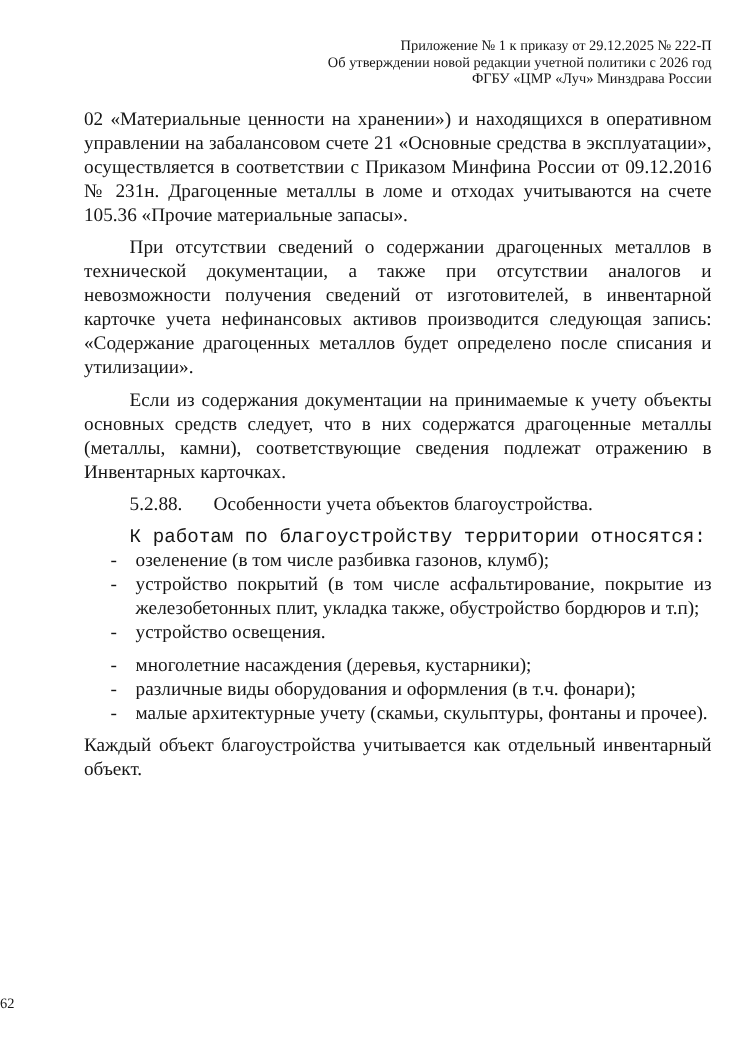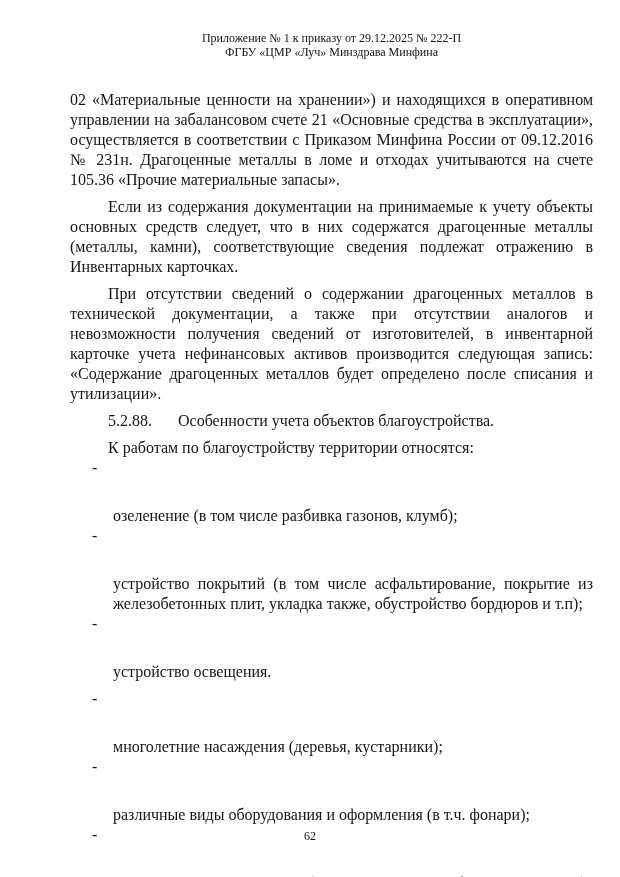--- a/index.html
+++ b/index.html
@@ -11,59 +11,60 @@
     overflow: hidden;
   }
   .page {
     position: relative;
     width: 620px; height: 877px;
     background: #ffffff;
   }
   .doc-header {
     position: absolute;
     top: 32px; left: 70px; right: 27px;
-    text-align: center;
+    text-align: right;
     font-size: 12px;
     line-height: 13.6px;
   }
   .doc-content {
     position: absolute;
     top: 90px; left: 70px; right: 27px;
     font-size: 16px;
     line-height: 20px;
     text-align: justify;
   }
   p.para { margin: 0 0 7px 0; }
   p.para.indent { text-indent: 38px; }
-  p.para.list-intro { margin-bottom: 0; }
+  p.para.list-intro { margin-bottom: 0; font-family: Liberation Mono, monospace; }
   .clause-num { white-space: nowrap; }
   .num-gap { display: inline-block; width: 26px; }
   .dash-list { margin: 0 0 7px 22px; }
   .dash-item { display: flex; }
   .dash-bullet { flex: none; width: 21px; }
-  .dash-text { flex: 1; text-align: justify; margin-top: 48px; }
+  .dash-text { flex: 1; text-align: justify; }
   .doc-footer {
     position: absolute;
     bottom: 33px; left: 0; width: 100%;
-    text-align: center;
+    text-align: left;
     font-size: 12px;
   }
 </style>
 </head>
 <body>
 
 <div class="page">
   <div class="doc-header">
       <div class="hdr-line">Приложение № 1 к приказу от 29.12.2025 № 222-П</div>
-      <div class="hdr-line">ФГБУ «ЦМР «Луч» Минздрава Минфина</div>
+      <div class="hdr-line">Об утверждении новой редакции учетной политики с 2026 год</div>
+      <div class="hdr-line">ФГБУ «ЦМР «Луч» Минздрава России</div>
     </div>
   <div class="doc-content">
       <p class="para">02 «Материальные ценности на хранении») и находящихся в оперативном управлении на забалансовом счете 21 «Основные средства в эксплуатации», осуществляется в соответствии с Приказом Минфина России от 09.12.2016 № 231н. Драгоценные металлы в ломе и отходах учитываются на счете 105.36 «Прочие материальные запасы».</p>
+      <p class="para indent">При отсутствии сведений о содержании драгоценных металлов в технической документации, а также при отсутствии аналогов и невозможности получения сведений от изготовителей, в инвентарной карточке учета нефинансовых активов производится следующая запись: «Содержание драгоценных металлов будет определено после списания и утилизации».</p>
       <p class="para indent">Если из содержания документации на принимаемые к учету объекты основных средств следует, что в них содержатся драгоценные металлы (металлы, камни), соответствующие сведения подлежат отражению в Инвентарных карточках.</p>
-      <p class="para indent">При отсутствии сведений о содержании драгоценных металлов в технической документации, а также при отсутствии аналогов и невозможности получения сведений от изготовителей, в инвентарной карточке учета нефинансовых активов производится следующая запись: «Содержание драгоценных металлов будет определено после списания и утилизации».</p>
       <p class="para indent"><span class="clause-num">5.2.88.</span><span class="num-gap"></span>Особенности учета объектов благоустройства.</p>
       <p class="para indent list-intro">К работам по благоустройству территории относятся:</p>
       <div class="dash-list">
         <div class="dash-item">
           <span class="dash-bullet">-</span>
           <span class="dash-text">озеленение (в том числе разбивка газонов, клумб);</span>
         </div>
         <div class="dash-item">
           <span class="dash-bullet">-</span>
           <span class="dash-text">устройство покрытий (в том числе асфальтирование, покрытие из железобетонных плит, укладка также, обустройство бордюров и т.п);</span>

